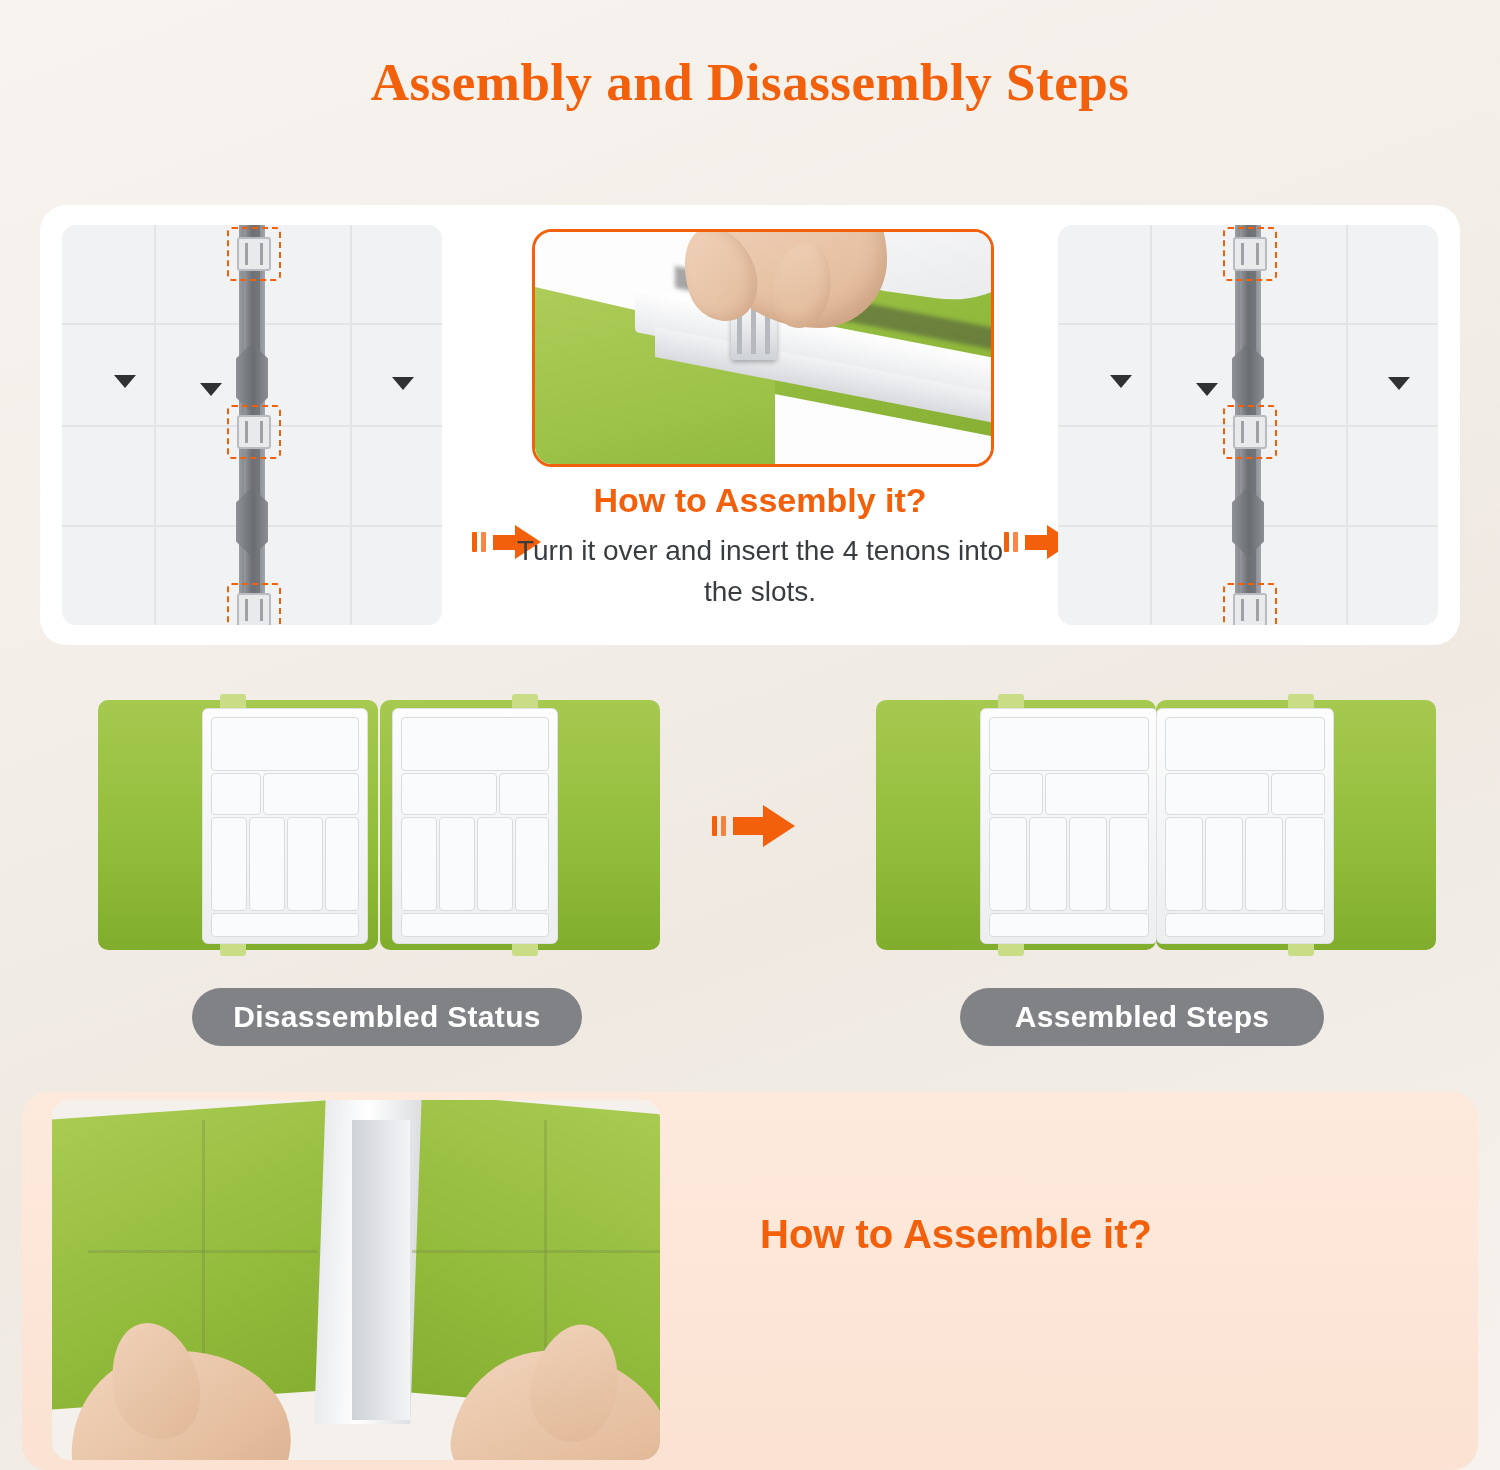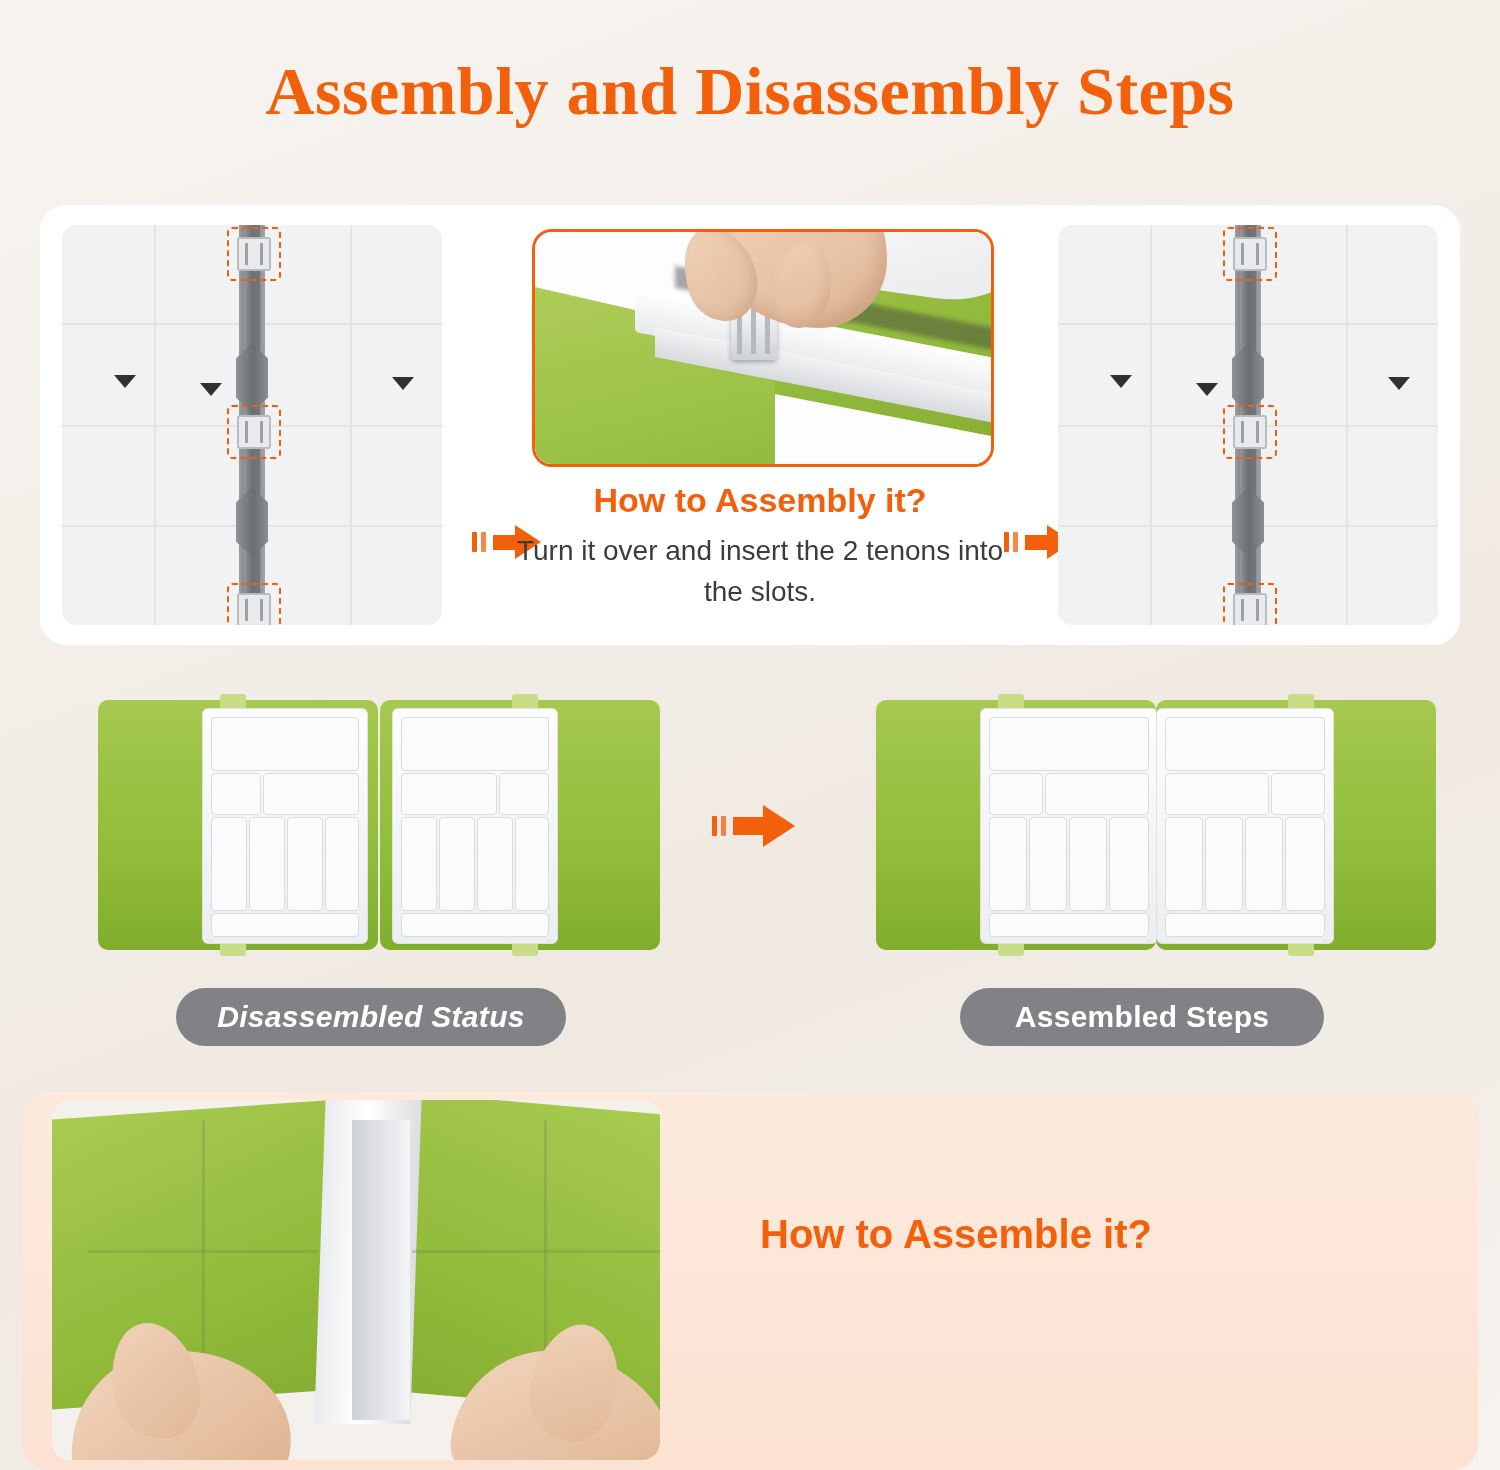--- a/index.html
+++ b/index.html
@@ -8,21 +8,21 @@
     background:linear-gradient(160deg,#f7f3ee 0%,#f3eee8 35%,#efe9e2 60%,#f6f2ed 100%);
     font-family:"Liberation Sans", sans-serif;
     overflow:hidden;position:relative;
   }
   .page{position:relative;width:1500px;height:1470px;}
 
   
   .title{
     position:absolute;top:52px;left:0;width:1500px;text-align:center;
     font-family:"Liberation Serif", serif;
-    font-size:68px;font-weight:bold;color:#f2600c;letter-spacing:.5px;
+    font-size:53px;font-weight:bold;color:#f2600c;letter-spacing:.5px;
   }
 
   
   .card1{
     position:absolute;left:40px;top:205px;width:1420px;height:440px;
     background:#ffffff;border-radius:26px;
   }
   .tile-panel{
     position:absolute;background:#f1f2f4;border-radius:14px;overflow:hidden;
   }
@@ -166,21 +166,21 @@
   .tray-c{left:876px;top:700px;width:280px;height:250px;}
   .tray-d{left:1156px;top:700px;width:280px;height:250px;}
 
   .a3{left:712px;top:805px;}
 
   .status{
     position:absolute;height:58px;border-radius:29px;background:#808285;
     display:flex;align-items:center;justify-content:center;color:#ffffff;
     font-size:30px;font-weight:bold;letter-spacing:.3px;
   }
-  .st1{left:176px;top:988px;width:390px;font-style:italic;}
+  .st1{left:192px;top:988px;width:390px;}
   .st2{left:960px;top:988px;width:364px;}
 
   
   .card2{
     position:absolute;left:22px;top:1092px;width:1456px;height:378px;
     background:linear-gradient(180deg,#fdeadd,#fbe2d2);border-radius:26px;
   }
   .photo2{
     position:absolute;left:52px;top:1100px;width:608px;height:360px;
     border-radius:18px;overflow:hidden;background:#f4f1ec;
@@ -281,21 +281,21 @@
           <i></i>
           <i></i>
         </div>
       <div class="pi-sleeve"></div>
       <div class="pi-hand"></div>
       <div class="pi-thumb"></div>
       <div class="pi-finger"></div>
     </div>
 
     <div class="how1-title">How to Assembly it?</div>
-    <div class="how1-body">Turn it over and insert the 2 tenons into the slots.</div>
+    <div class="how1-body">Turn it over and insert the 4 tenons into the slots.</div>
 
     <div class="arrow a2">
       <div class="bars">
           <span></span>
           <span class="b2"></span>
         </div>
       <div class="stem"></div>
         <div class="tri"></div>
     </div>
 

